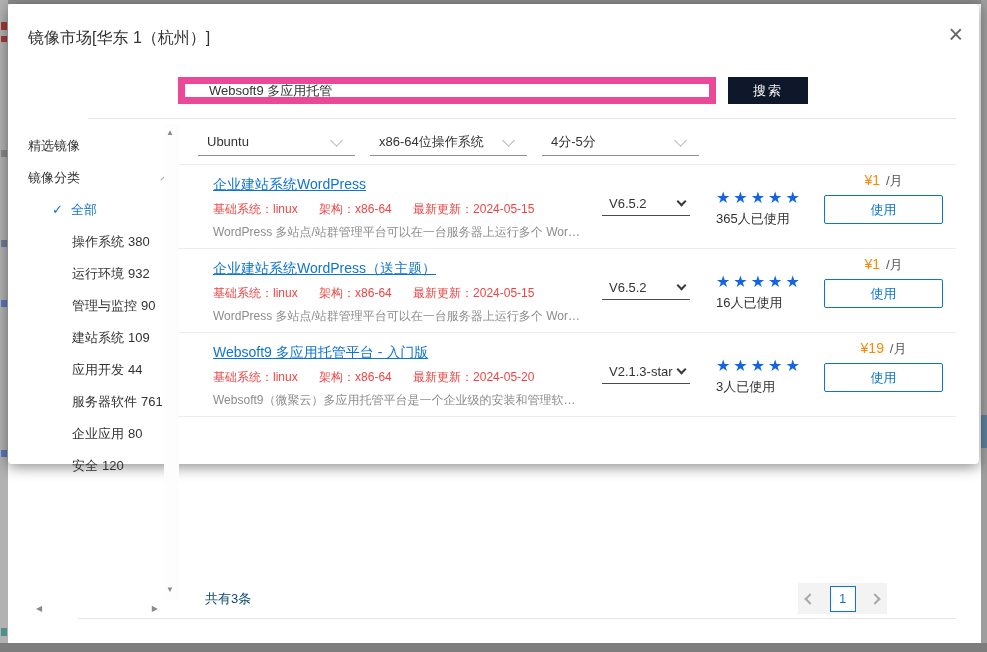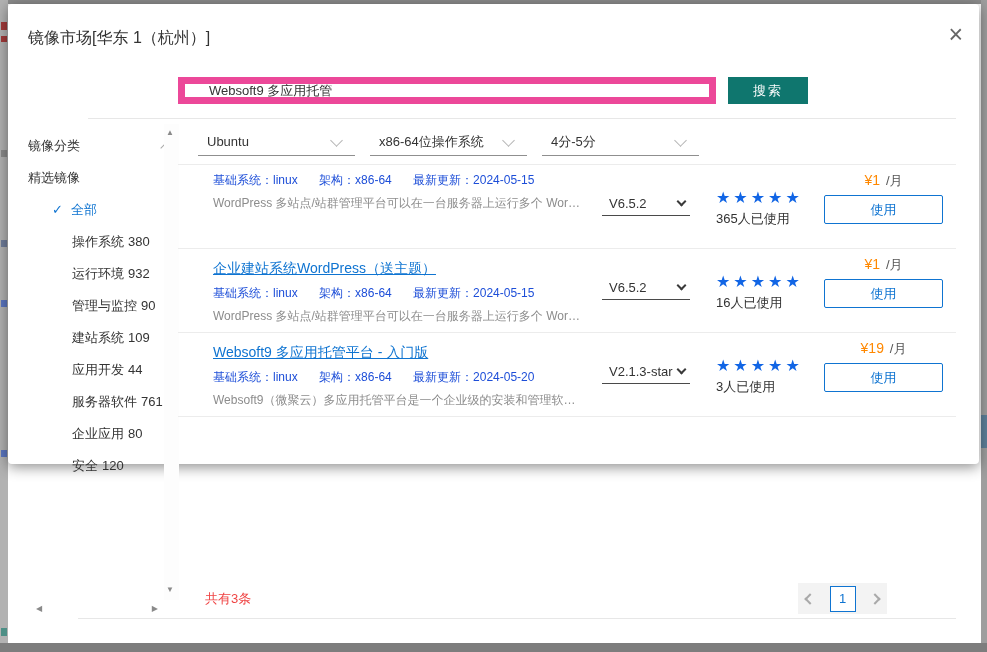--- a/index.html
+++ b/index.html
@@ -16,21 +16,21 @@
 
   
   .dialog { position:absolute; left:8px; top:4px; width:971px; height:460px; background:#fff;
             border-radius:4px; box-shadow:0 3px 14px rgba(0,0,0,.45); }
   .dlg-title { position:absolute; left:20px; top:24px; font-size:16px; color:#333; }
   .dlg-close { position:absolute; right:16px; top:18px; font-size:25px; line-height:25px; color:#666; cursor:pointer; font-weight:300; }
 
   
   .search-input { position:absolute; left:170px; top:73px; width:538px; height:27px; border:7px solid #ec4899;
                   padding-left:24px; font-size:13px; color:#333; font-family:inherit; outline:none; }
-  .search-btn { position:absolute; left:720px; top:73px; width:80px; height:27px; background:#0f766e; color:#fff;
+  .search-btn { position:absolute; left:720px; top:73px; width:80px; height:27px; background:#0f172a; color:#fff;
                 border:none; font-size:13px; letter-spacing:2px; font-family:inherit; cursor:pointer; }
   .divider-search { position:absolute; left:80px; top:114px; width:868px; height:1px; background:#e7e7e7; }
 
   
   .sidebar { position:absolute; left:20px; top:126px; width:132px; }
   .side-row { height:32px; line-height:32px; font-size:13px; color:#333; position:relative; white-space:nowrap; }
   .side-row.cat { cursor:pointer; }
   .side-sub { padding-left:44px; cursor:pointer; }
   .side-all { padding-left:24px; color:#0f74d1; cursor:pointer; }
   .side-all .chk { color:#0f74d1; font-weight:bold; margin-right:8px; font-size:13px; }
@@ -51,39 +51,39 @@
   .filter-row { height:47px; border-bottom:1px solid #ececec; padding:12px 0 0 20px; display:flex; }
   .fsel { width:157px; height:26px; border-bottom:1px solid #8f8f8f; margin-right:15px; position:relative;
           font-size:13px; color:#333; line-height:24px; padding-left:9px; cursor:pointer; }
   .chev-light { position:absolute; right:14px; top:6px; width:9px; height:9px;
                 border-right:1px solid #b5b5b5; border-bottom:1px solid #b5b5b5; transform:rotate(45deg); }
 
   
   .prow { height:84px; border-bottom:1px solid #ececec; display:flex; padding-left:35px; }
   .pinfo { width:389px; }
   .ptitle { display:inline-block; margin-top:11px; font-size:14px; color:#0f74d1; text-decoration:underline; cursor:pointer; }
-  .pmeta { margin-top:7px; font-size:12px; color:#1d4ed8; }
+  .pmeta { margin-top:7px; font-size:12px; color:#ef4444; }
   .pmeta span { margin-right:18px; }
   .pdesc { margin-top:6px; font-size:12px; color:#8c8c8c; white-space:nowrap; }
   .pversion { width:88px; height:22px; margin-top:29px; margin-right:26px; border-bottom:1px solid #4a4a4a;
               position:relative; font-size:13px; color:#333; padding-left:7px; line-height:20px; cursor:pointer; white-space:nowrap; overflow:hidden;}
   .chev-dark { position:absolute; right:5px; top:4px; width:7px; height:7px;
                border-right:2px solid #3a3a3a; border-bottom:2px solid #3a3a3a; transform:rotate(45deg); background:#fff;}
   .pstars { width:100px; margin-top:24px; }
   .stars { font-size:16px; letter-spacing:3px; color:#1165e5; line-height:18px; }
   .users { font-size:13px; color:#333; margin-top:3px; }
   .pbuy { width:135px; text-align:center; padding-top:7px; }
   .price { font-size:14px; height:18px; }
   .pnum { color:#ff8800; }
   .punit { color:#555; font-size:13px; margin-left:2px; }
   .use-btn { display:block; width:119px; height:29px; margin:5px auto 0 auto; background:#fff; border:1px solid #0f74d1;
              color:#0f74d1; font-size:13px; border-radius:2px; font-family:Liberation Serif, serif; cursor:pointer; }
 
   
-  .total { position:absolute; left:197px; top:586px; font-size:13px; color:#ef4444; }
+  .total { position:absolute; left:197px; top:586px; font-size:13px; color:#0c4a6e; }
   .pager { position:absolute; left:790px; top:579px; width:89px; height:31px; background:#f3f3f3;
            display:flex; align-items:center; justify-content:space-between; padding:0 8px; }
   .pg-chev { width:8px; height:8px; display:inline-block; cursor:pointer; }
   .pg-prev { border-left:2px solid #a9a9a9; border-bottom:2px solid #a9a9a9; transform:rotate(45deg); }
   .pg-next { border-left:2px solid #a9a9a9; border-bottom:2px solid #a9a9a9; transform:rotate(-135deg); }
   .pg-page { width:26px; height:26px; background:#fff; border:1px solid #0f74d1; color:#0f74d1;
              font-size:13px; line-height:24px; text-align:center; cursor:pointer; }
   .divider-bottom { position:absolute; left:70px; top:614px; width:878px; height:1px; background:#e7e7e7; }
 </style>
 </head>
@@ -109,26 +109,26 @@
   <div class="dialog">
 
     <div class="dlg-title">镜像市场[华东 1（杭州）]</div>
     <div class="dlg-close">×</div>
 
     <input class="search-input" type="text" value="Websoft9 多应用托管" style="">
     <button class="search-btn">搜索</button>
     <div class="divider-search"></div>
 
     <div class="sidebar">
+      <div class="side-row">
+        <span>精选镜像</span>
+      </div>
       <div class="side-row cat">
         <span>镜像分类</span>
         <span class="chev-up"></span>
-      </div>
-      <div class="side-row">
-        <span>精选镜像</span>
       </div>
       <div class="side-row side-all">
         <span class="chk">✓</span><span>全部</span>
       </div>
       <div class="side-row side-sub">
         <span>操作系统</span><span class="side-count">380</span>
       </div>
       <div class="side-row side-sub">
         <span>运行环境</span><span class="side-count">932</span>
       </div>
@@ -173,20 +173,21 @@
           <span class="chev-light"></span>
         </div>
         <div class="fsel">
           <span>4分-5分</span>
           <span class="chev-light"></span>
         </div>
       </div>
 
       <div class="prow">
         <div class="pinfo">
+          <a class="ptitle">企业建站系统WordPress</a>
           <div class="pmeta">
             <span>基础系统：linux</span>
             <span>架构：x86-64</span>
             <span>最新更新：2024-05-15</span>
           </div>
           <div class="pdesc">WordPress 多站点/站群管理平台可以在一台服务器上运行多个 Wor…</div>
         </div>
         <div class="pversion">
           <span>V6.5.2</span>
           <span class="chev-dark"></span>

